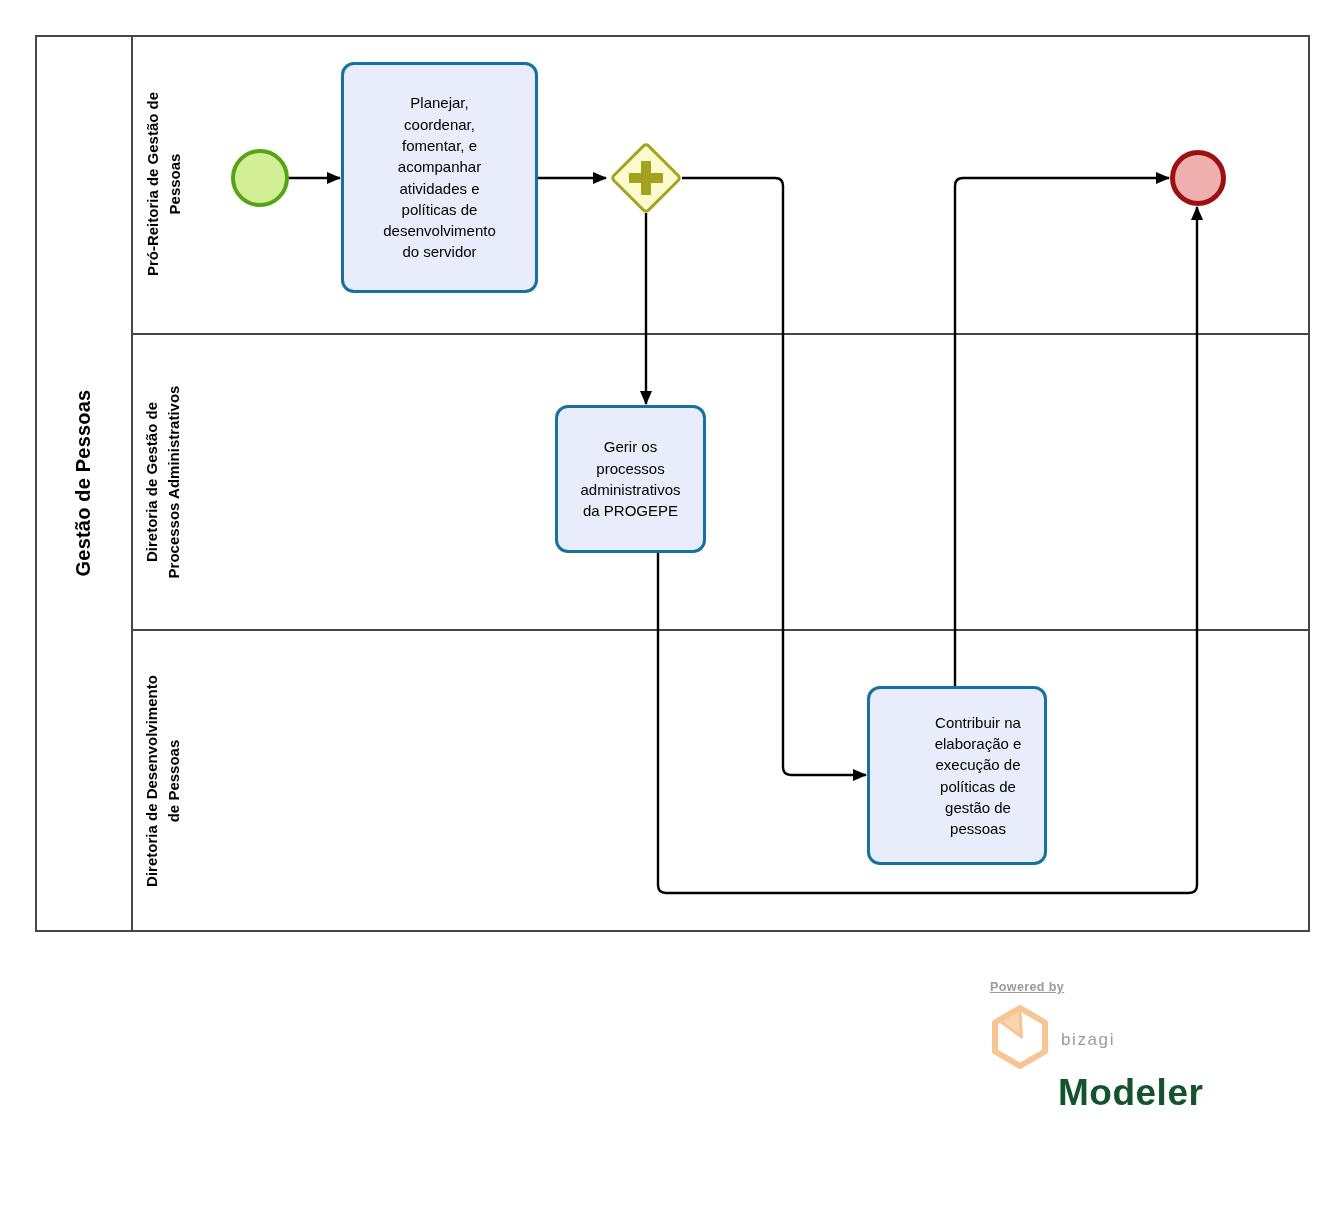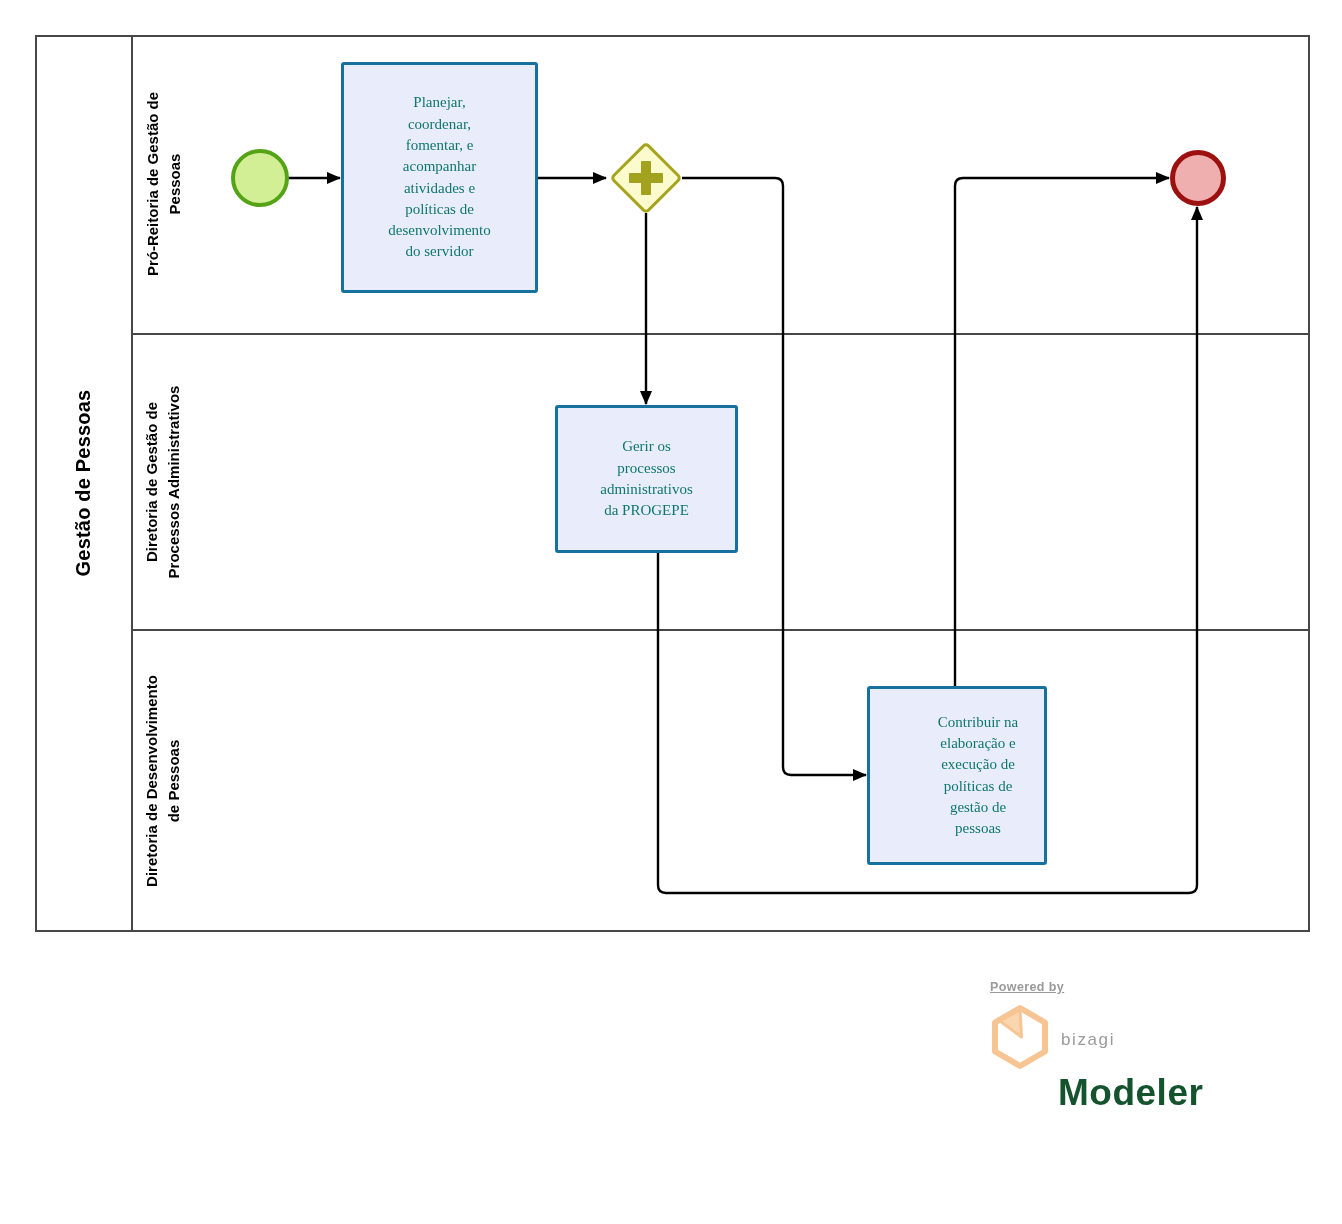--- a/index.html
+++ b/index.html
@@ -34,27 +34,26 @@
     white-space: pre-line;
   }
   .pool-title { font-size: 20px; letter-spacing: 0.2px; }
   .lane-label { font-size: 15px; line-height: 1.45; }
 
   
   .task {
     position: absolute; box-sizing: border-box;
     background: #E9EDFB;
     border: 3px solid #16719F;
-    border-radius: 3px;
+    border-radius: 13px;
     display: flex; align-items: center; justify-content: center;
     text-align: center;
-    font-size: 15px; line-height: 1.42; color: #0f766e;
+    font-size: 15px; line-height: 1.42; color: #000000;
     white-space: pre-line;
     padding: 6px;
-    font-family: Liberation Serif, serif;
   }
   .event { position: absolute; box-sizing: border-box; border-radius: 50%; }
   .start-event {
     left: 231px; top: 149px; width: 58px; height: 58px;
     background: #D2EF96; border: 4px solid #55A316;
   }
   .end-event {
     left: 1170px; top: 150px; width: 56px; height: 56px;
     background: #EFAFAF; border: 5px solid #9C1010;
   }
@@ -138,21 +137,21 @@
 atividades e
 políticas de
 desenvolvimento
 do servidor</span>
   </div>
 
   <div class="gateway"></div>
   <div class="plus-bar plus-h"></div>
   <div class="plus-bar plus-v"></div>
 
-  <div class="task" style="left:555px; top:405px; width:183px; height:148px;">
+  <div class="task" style="left:555px; top:405px; width:151px; height:148px;">
     <span>Gerir os
 processos
 administrativos
 da PROGEPE</span>
   </div>
 
   <div class="task" style="left:867px; top:686px; width:180px; height:179px;padding-left:48px;">
     <span>Contribuir na
 elaboração e
 execução de

